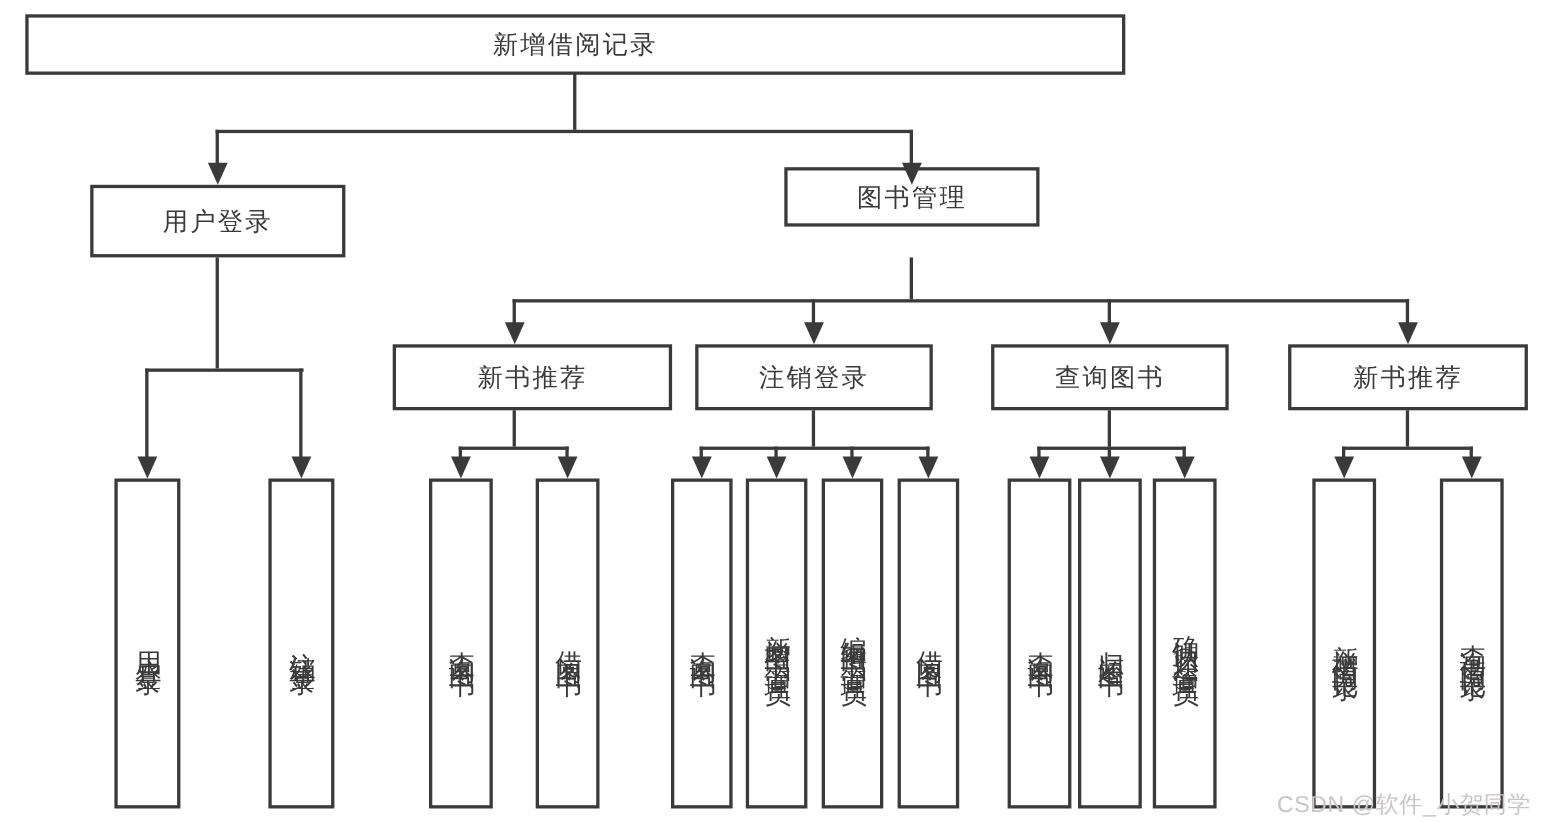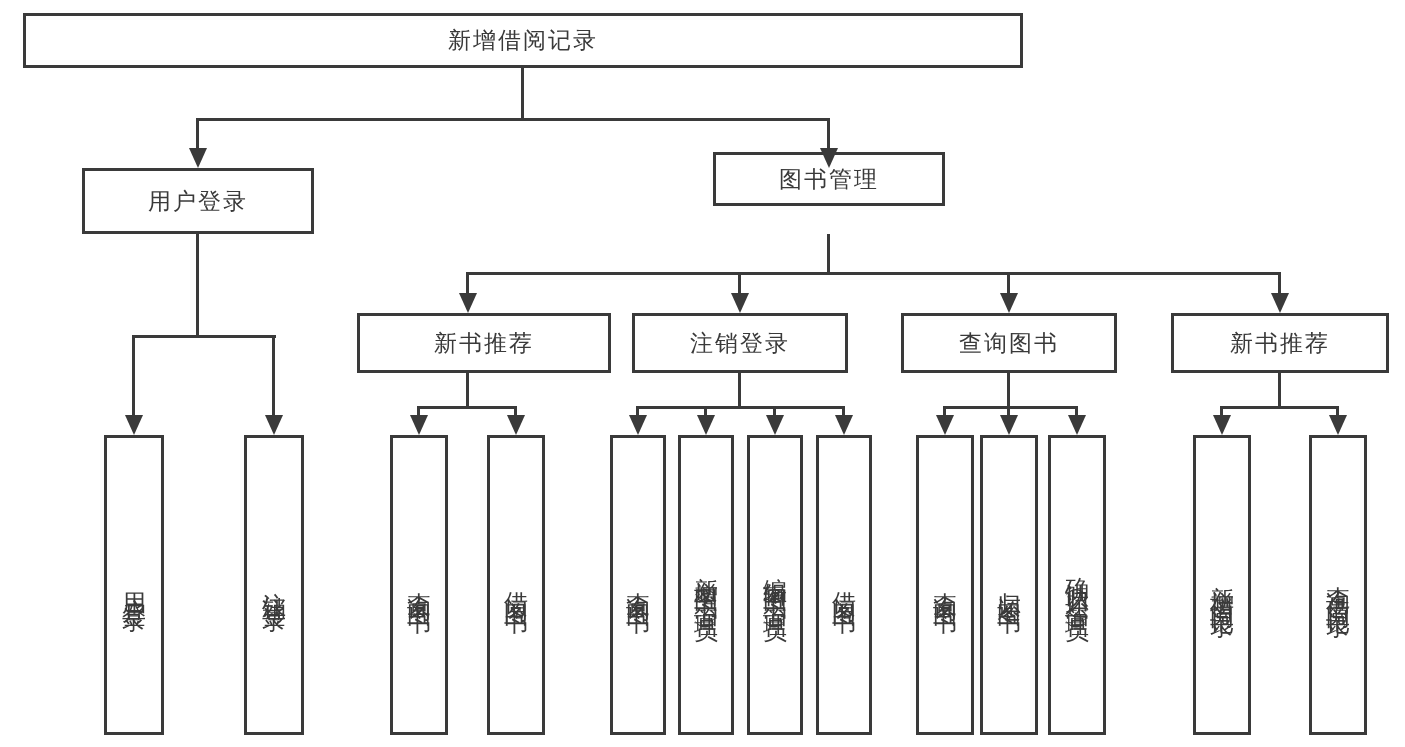--- a/index.html
+++ b/index.html
@@ -54,20 +54,21 @@
     white-space: nowrap;
     z-index: 3;
     pointer-events: none;
   }
 </style>
 </head>
 <body>
 
 <div class="canvas">
 
+  <div class="wm">CSDN @软件_小贺同学</div>
 
   <div class="vl" style="left:521px;top:67px;height:51px"></div>
   <div class="hl" style="left:196px;top:118px;width:634px"></div>
   <div class="vl" style="left:196px;top:118px;height:34px"></div>
   <div class="arr" style="left:189px;top:148px"></div>
   <div class="vl" style="left:827px;top:118px;height:34px"></div>
   <div class="arr" style="left:820px;top:148px"></div>
 
   <div class="vl" style="left:196px;top:234px;height:101px"></div>
   <div class="hl" style="left:132px;top:335px;width:144px"></div>

